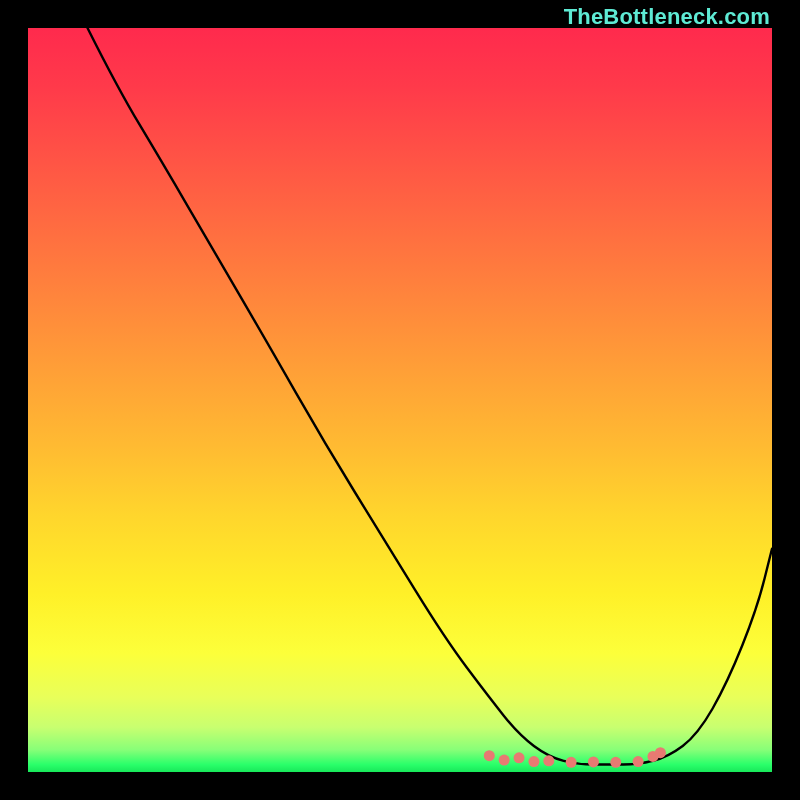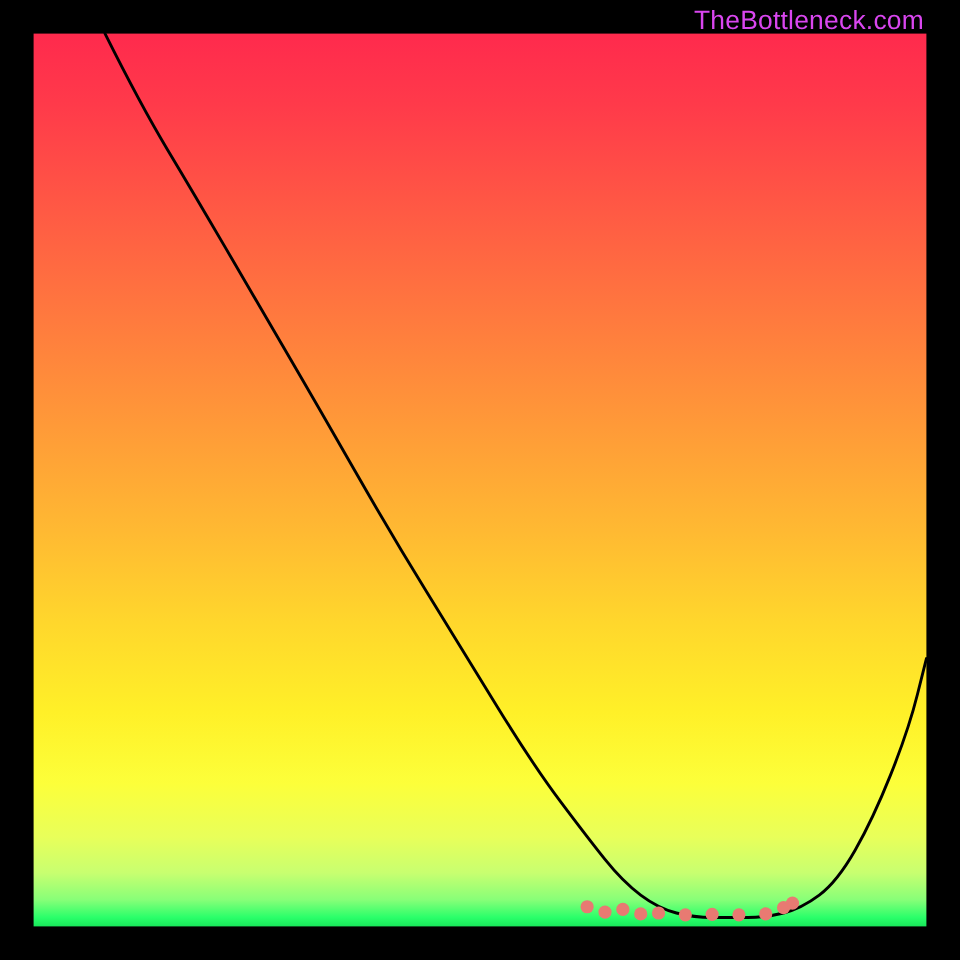--- a/index.html
+++ b/index.html
@@ -39,23 +39,23 @@
       #c8ff70 94%,
       #88ff78 97%,
       #2aff6a 99%,
       #18e85a 100%
     );
   }
   .watermark {
     position: absolute;
     top: 4px;
     right: 30px;
-    color: #d946ef;
+    color: #5eead4;
     font-size: 22px;
-    font-weight: 400;
+    font-weight: 700;
     letter-spacing: 0.2px;
     z-index: 10;
   }
   svg.plot {
     position: absolute;
     left: 0;
     top: 0;
     width: 744px;
     height: 744px;
     overflow: visible;

